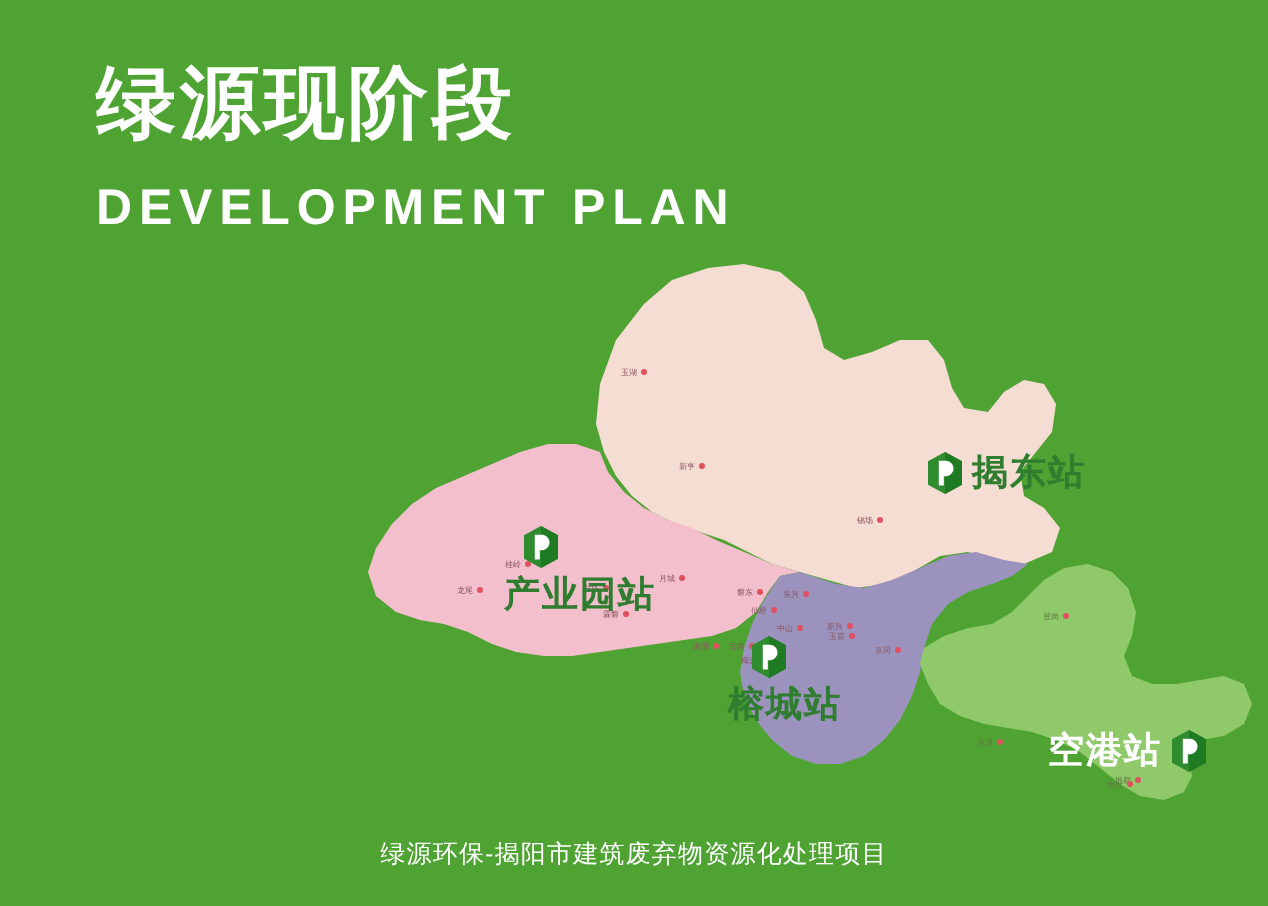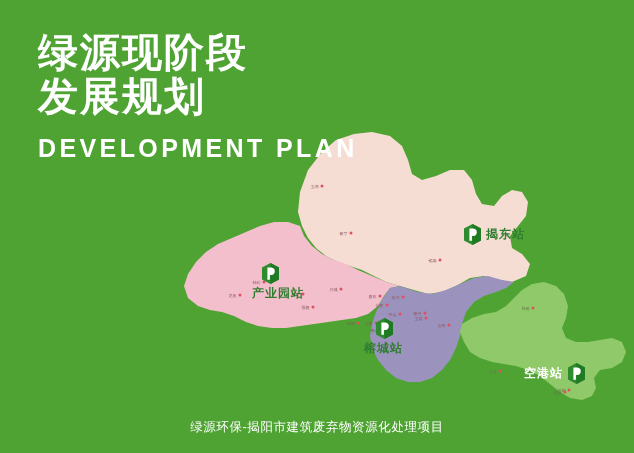--- a/index.html
+++ b/index.html
@@ -4,39 +4,39 @@
 <style>
   html,body{margin:0;padding:0;}
   body{
     width:634px;height:453px;overflow:hidden;
     font-family:"Liberation Sans","DejaVu Sans",sans-serif;
     background:#4fa333;position:relative;
   }
   #stage{position:absolute;inset:0;background:var(--bg,#4fa333);overflow:hidden;}
 
   
-  .title-wrap{position:absolute;left:38px;top:30px;z-index:40;}
+  .title-wrap{position:absolute;left:48px;top:30px;z-index:40;}
   .t-line{
     color:#ffffff;font-weight:700;
     font-size:40px;line-height:44px;letter-spacing:2px;
     white-space:nowrap;
   }
   .subtitle{
     margin-top:16px;color:#ffffff;font-size:25px;font-weight:600;
     letter-spacing:3.4px;white-space:nowrap;
   }
 
   
   #map{position:absolute;left:150px;top:130px;width:500px;height:290px;z-index:10;}
   #map svg{display:block;width:100%;height:100%;overflow:visible;}
 
   
   .station{position:absolute;display:flex;align-items:center;gap:5px;z-index:30;white-space:nowrap;}
   .station .badge{width:17px;height:21px;flex:0 0 auto;}
-  .station .nm{font-size:12px;font-weight:700;letter-spacing:1px;}
+  .station .nm{font-size:18px;font-weight:700;letter-spacing:1px;}
   .st-dark .nm{color:#2f7d2f;}
   .st-light .nm{color:#ffffff;}
 
   .st-jiedong{left:464px;top:224px;}
   .st-chanye{left:252px;top:263px;flex-direction:column;align-items:flex-start;gap:1px;}
   .st-chanye .badge{margin-left:10px;}
   .st-rongcheng{left:364px;top:318px;flex-direction:column;align-items:flex-start;gap:1px;}
   .st-rongcheng .badge{margin-left:12px;}
   .st-kong{left:524px;top:363px;}
 
@@ -51,21 +51,20 @@
   .caption{position:absolute;left:0;right:0;bottom:16px;text-align:center;z-index:45;}
   .caption div{color:#ffffff;font-size:12.5px;line-height:20px;letter-spacing:.6px;}
 </style>
 </head>
 <body>
 
 <div id="stage" style="--bg: #4fa333;">
 
   <div class="title-wrap">
     <div class="t-line">绿源现阶段</div>
-    <div class="t-line">发展规划</div>
     <div class="subtitle">DEVELOPMENT PLAN</div>
   </div>
 
   <div id="map">
     <svg viewBox="0 0 500 290" preserveAspectRatio="none">
 
       <path fill="#f6ddd3" d="M150,62 L158,40 L172,22 L186,10 L204,4 L222,2 L240,6 L252,16 L258,30
            L262,44 L272,50 L286,46 L300,40 L314,40 L322,50 L326,64 L332,74 L344,76
            L352,66 L362,60 L372,62 L378,72 L376,86 L368,96 L360,106 L362,118 L372,124
            L380,134 L376,146 L362,152 L348,150 L334,146 L320,148 L306,156 L292,162

